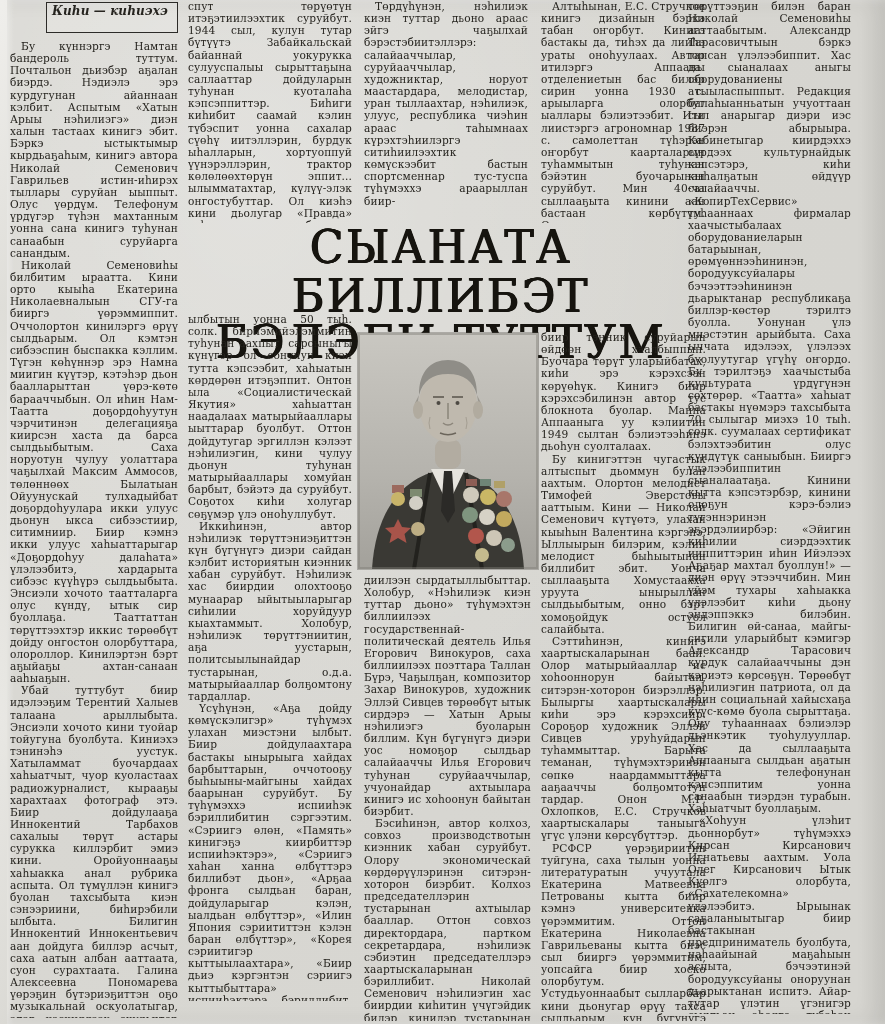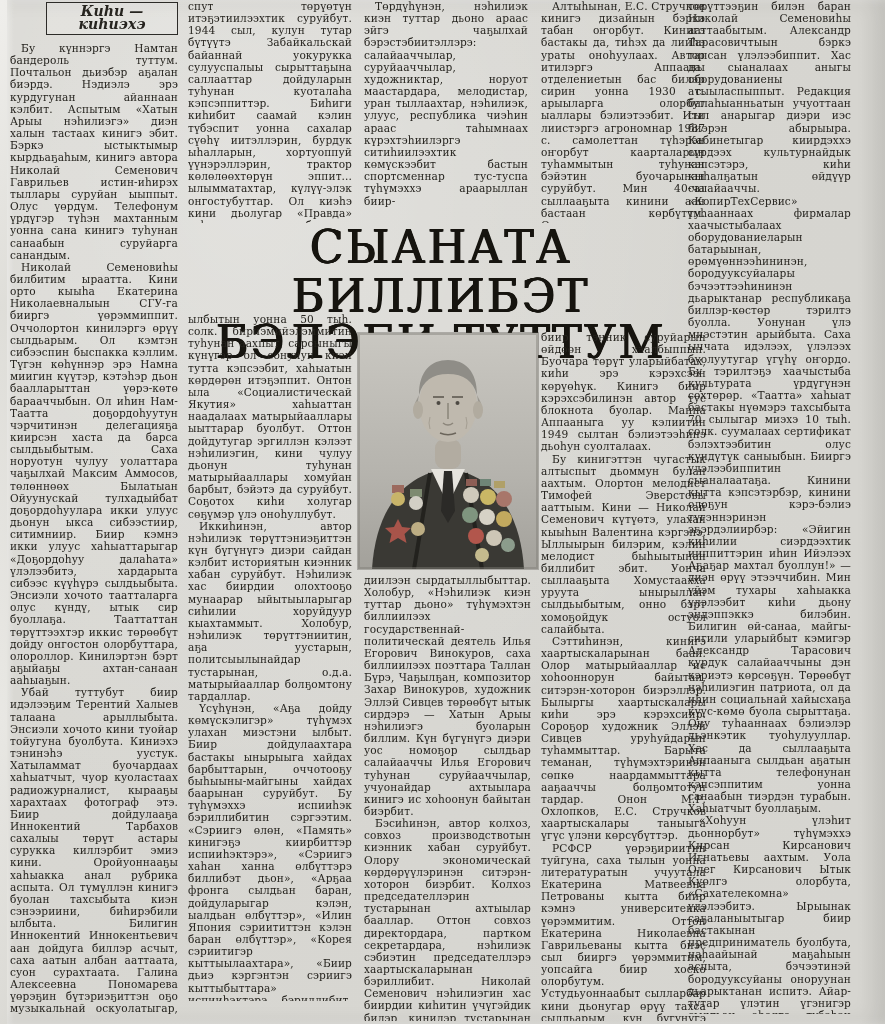--- a/index.html
+++ b/index.html
@@ -26,24 +26,23 @@
     font-size:10.6px;line-height:12.15px;
     text-align:justify;
     overflow:hidden;
     letter-spacing:0.1px;
   }
   .col p{margin:0;text-indent:11px;}
   .col p.cont{text-indent:0;}
   .rubric-box{
     width:120px;margin:0 0 7px 36px;
     border:1.6px solid #2c2b28;
-    padding:2px 5px 3px;
-    text-align:center;
+    padding:2px 5px 14px;
     font-weight:bold;font-style:italic;
-    font-size:14px;line-height:13px;
+    font-size:12px;line-height:13px;
     background:rgba(255,255,255,0.15);
   }
   .headline{
     position:absolute;left:178px;top:224px;width:526px;height:100px;
     text-align:center;color:#16140f;
     font-weight:normal;
   }
   .headline .hl{
     display:block;
     font-size:44px;line-height:47px;

